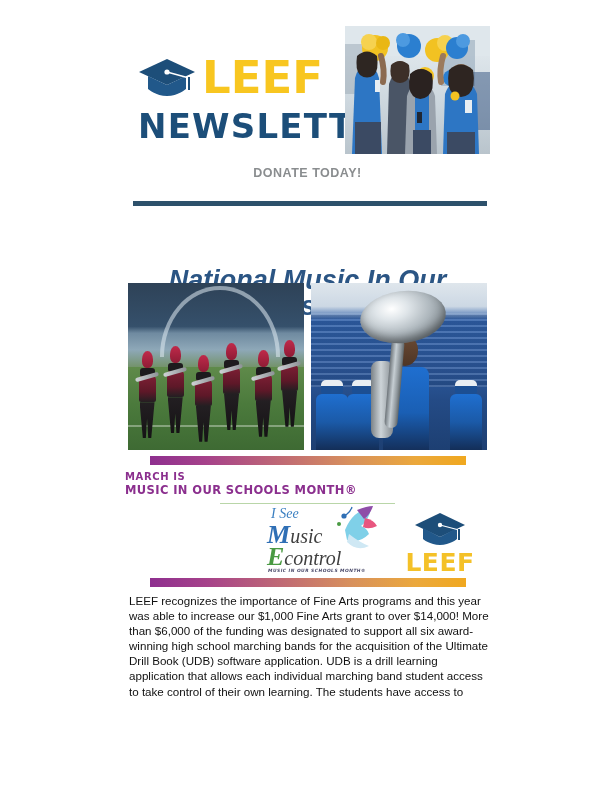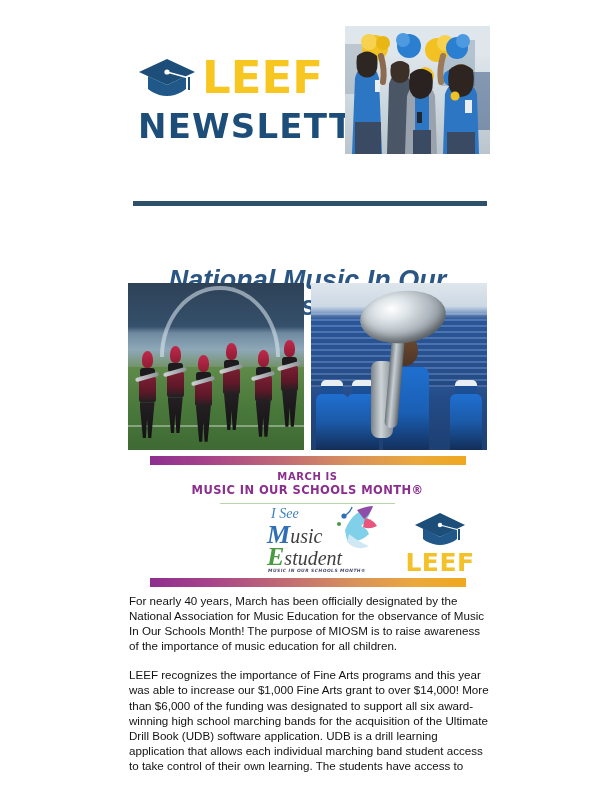--- a/index.html
+++ b/index.html
@@ -292,21 +292,21 @@
     height: 9px;
     background: linear-gradient(to right, #8e2f8f 0%, #a6428a 18%, #c06a74 42%, #d8915c 64%, #eba83c 84%, #f0a81f 100%);
   }
   .grad-bar.top { top: 0px; }
   .grad-bar.bottom { bottom: 0px; }
 
   .miosm-head {
     position: absolute;
     left: 0; right: 0;
     top: 14px;
-    text-align: center;
+    text-align: left;
     color: #8b2f8e;
     font-family: "DejaVu Sans", sans-serif;
     font-weight: bold;
   }
   .miosm-l1 { font-size: 10px; letter-spacing: 0.6px; line-height: 13px; }
   .miosm-l2 { font-size: 11.5px; letter-spacing: 0.4px; line-height: 15px; }
   .miosm-rule {
     position: absolute;
     left: 95px;
     top: 47px;
@@ -480,20 +480,23 @@
           <rect x="120" y="74" width="7" height="13" fill="#e8eef2"></rect>
           <circle cx="110" cy="70" r="4.5" fill="#f2c222"></circle>
 
           <path d="M36 30 q4 14 2 26" stroke="#8b6a50" stroke-width="6" fill="none" stroke-linecap="round"></path>
           <path d="M98 30 q-4 14 -2 26" stroke="#9b7a5c" stroke-width="6" fill="none" stroke-linecap="round"></path>
         </g>
       </svg>
     </div>
   </div>
 
+  <div class="donate-wrap">
+    <a class="donate-link" href="#">DONATE TODAY!</a>
+  </div>
 
   <div class="divider"></div>
 
   <h1 class="section-title">National Music In Our Schools Month</h1>
 
   <div class="photo-row">
 
     <div class="photo">
       <div class="p1-bg"></div>
       <div class="p1-arc"></div>
@@ -585,37 +588,36 @@
         <circle cx="9" cy="12" r="2.6" fill="#2f6fb5"></circle>
         <circle cx="4" cy="20" r="2" fill="#4a9a43"></circle>
         <path d="M11 11 q5 -4 6 -8" stroke="#2f6fb5" stroke-width="1.3" fill="none"></path>
       </svg>
       <div class="isme-row m">
         <span class="isme-cap blue">M</span>
         <span class="isme-rest">usic</span>
       </div>
       <div class="isme-row e">
         <span class="isme-cap green">E</span>
-        <span class="isme-rest">student</span>
+        <span class="isme-rest">control</span>
       </div>
       <div class="isme-foot">MUSIC IN OUR SCHOOLS MONTH®</div>
     </div>
 
     <div class="banner-leef">
       <svg class="banner-cap" viewBox="0 0 52 38">
         <polygon points="26,2 51,14 26,26 1,14" fill="#1d4e79"></polygon>
         <path d="M9 17 L9 28 C9 28 16 34 26 34 C36 34 43 28 43 28 L43 17 L26 26 Z" fill="#21588a"></path>
         <line x1="26" y1="14" x2="45" y2="19" stroke="#ffffff" stroke-width="1.2"></line>
         <circle cx="26" cy="14" r="2.2" fill="#ffffff"></circle>
         <rect x="44" y="18" width="2" height="11" fill="#1d4e79"></rect>
       </svg>
       <div class="banner-leef-text">LEEF</div>
     </div>
 
     <div class="grad-bar bottom"></div>
   </div>
 
   <div class="body-copy">
-    <p>For nearly 40 years, March has been officially designated by the National Association for Music Education for the observance of Music In Our Schools Month! The purpose of MIOSM is to raise awareness of the importance of music education for all children.</p>
     <p>LEEF recognizes the importance of Fine Arts programs and this year was able to increase our $1,000 Fine Arts grant to over $14,000! More than $6,000 of the funding was designated to support all six award-winning high school marching bands for the acquisition of the Ultimate Drill Book (UDB) software application. UDB is a drill learning application that allows each individual marching band student access to take control of their own learning. The students have access to</p>
   </div>
 
 </div>
 
 </body></html>

